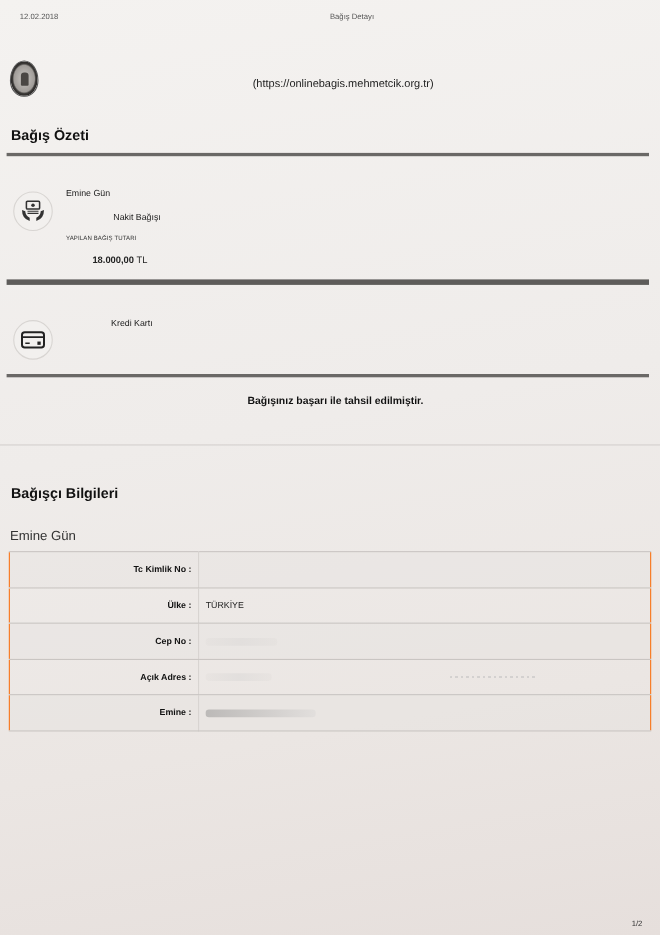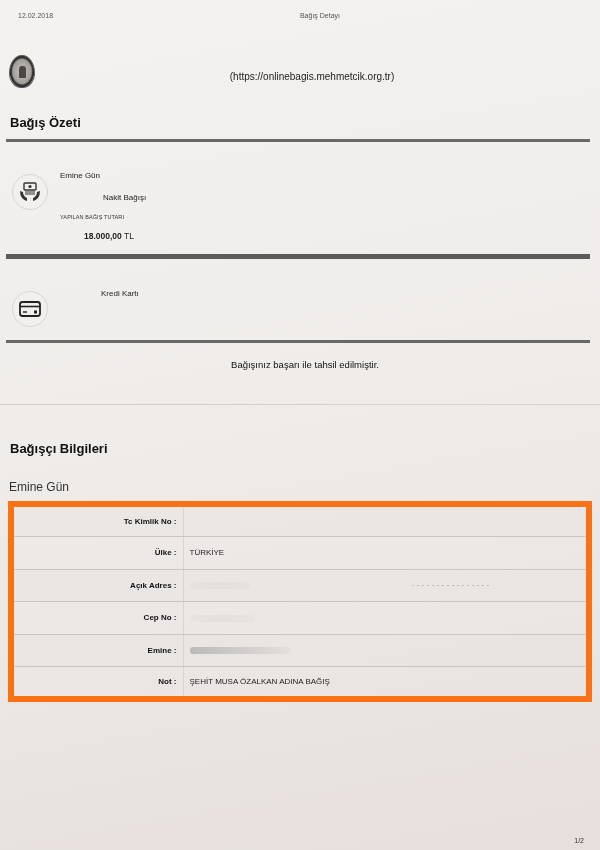--- a/index.html
+++ b/index.html
@@ -49,32 +49,32 @@
     .summary-text { position: absolute; left: 60px; font-size: 8px; color: #222; }
     .summary-name { top: 171px; }
     .summary-type { top: 193px; padding-left: 43px; }
     .summary-amount-label { top: 214px; font-size: 5.5px; color: #333; letter-spacing: 0.1px; }
     .summary-amount { top: 231px; font-size: 8.5px; margin-left: 24px; }
     .summary-amount b { font-weight: bold; }
     .payment-label { position: absolute; left: 61px; top: 289px; font-size: 8px; color: #222; margin-left: 40px; }
 
     .success-msg {
       position: absolute; top: 359px; left: 0; width: 600px; text-align: center;
-      font-size: 9.5px; color: #111; padding-left: 10px;
+      font-size: 9.5px; color: #111; padding-left: 10px; font-weight: bold;
     }
     .thin-rule {
       position: absolute; left: 0; width: 600px; height: 1px; background: #d4d0cd;
     }
 
     .donor-name { position: absolute; left: 9px; top: 480px; font-size: 12px; color: #333; }
 
     .info-table {
       position: absolute; left: 8px; top: 501px; width: 584px;
       border-collapse: collapse;
-      border: 6px solid #f97316;
+      border: 1px solid #f97316;
     }
     .info-table td {
       height: 32.5px; border-top: 1px solid #c9c5c2; border-bottom: 1px solid #c9c5c2;
       font-size: 8px; vertical-align: middle;
     }
     .info-table td.label {
       width: 172px; text-align: right; font-weight: bold; padding-right: 6px; color: #111;
       border-right: 1px solid #d8d4d1;
     }
     .info-table td.value { padding-left: 6px; color: #222; }
@@ -144,38 +144,34 @@
   <tbody>
     <tr>
       <td class="label">Tc Kimlik No :</td>
       <td class="value"></td>
     </tr>
     <tr>
       <td class="label">Ülke :</td>
       <td class="value">TÜRKİYE</td>
     </tr>
     <tr>
+      <td class="label">Cep No :</td>
+      <td class="value">
+        <span class="redacted" style="width:65px;"></span>
+      </td>
+    </tr>
+    <tr>
       <td class="label">Açık Adres :</td>
       <td class="value">
         <span class="redacted" style="width:60px;"></span>
         <span class="redacted" style="width:80px; margin-left:160px; background:repeating-linear-gradient(90deg,#bbb 0 2px,transparent 2px 5px); height:1px;"></span>
-      </td>
-    </tr>
-    <tr>
-      <td class="label">Cep No :</td>
-      <td class="value">
-        <span class="redacted" style="width:65px;"></span>
       </td>
     </tr>
     <tr>
       <td class="label">Emine :</td>
       <td class="value">
         <span class="redacted" style="width:100px; background:linear-gradient(90deg,rgba(120,120,120,0.4),rgba(225,222,220,0.9));"></span>
       </td>
     </tr>
-    <tr>
-      <td class="label">Not :</td>
-      <td class="value">ŞEHİT MUSA ÖZALKAN ADINA BAĞIŞ</td>
-    </tr>
   </tbody>
 </table>
 
 <div class="page-num">1/2</div>
 
 </body></html>

